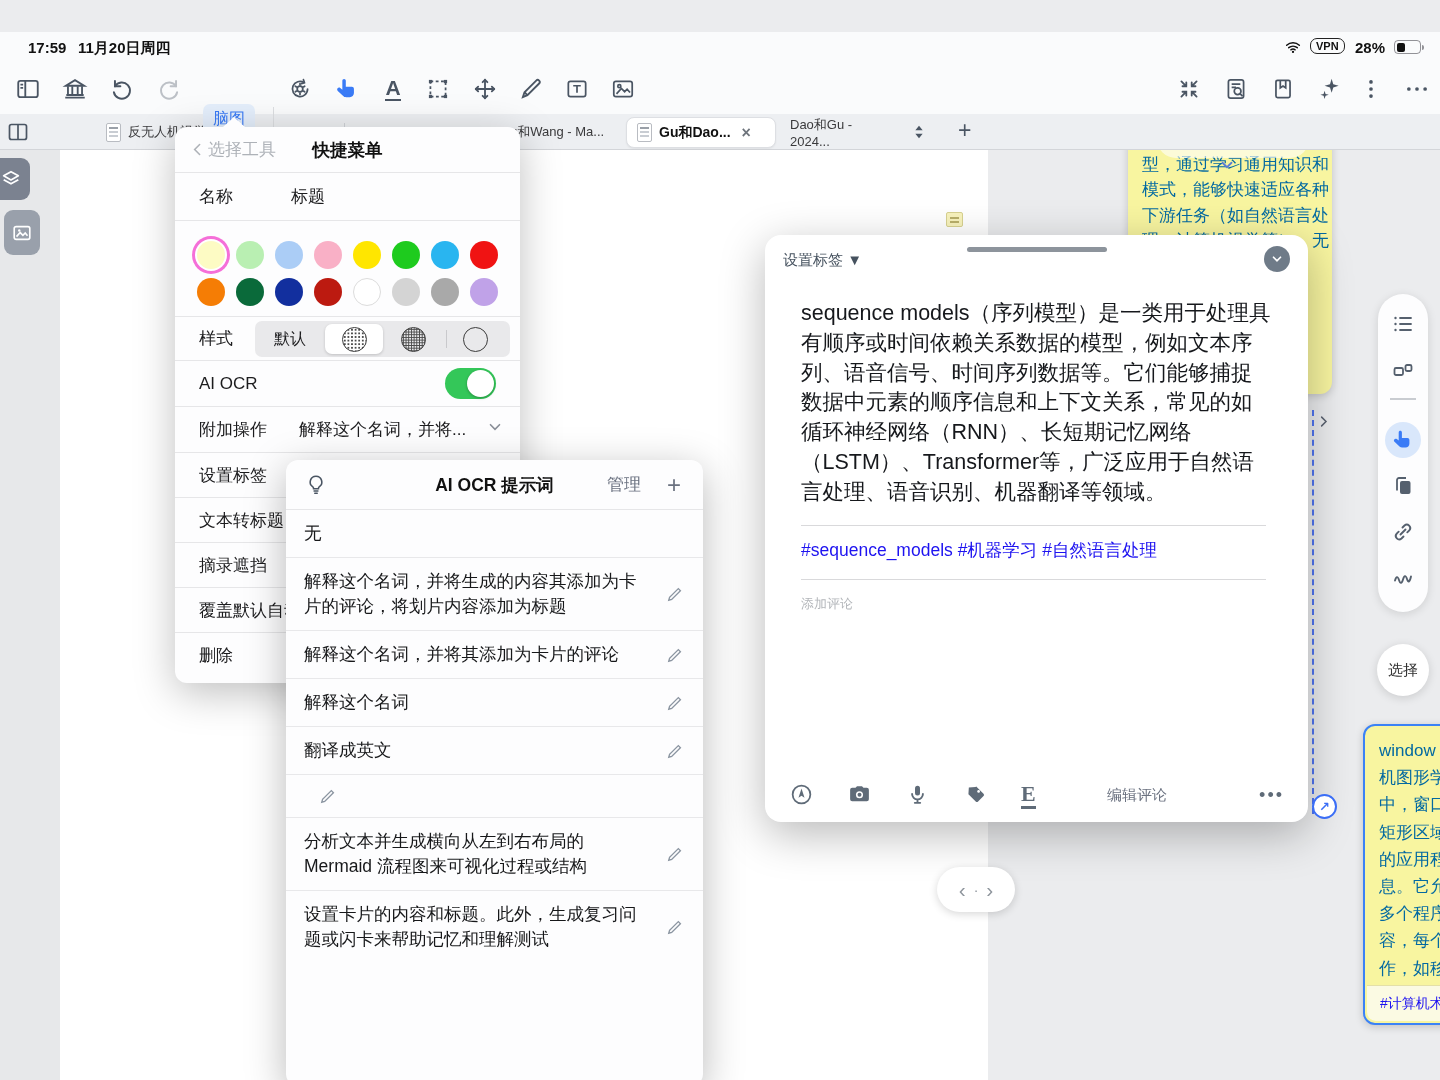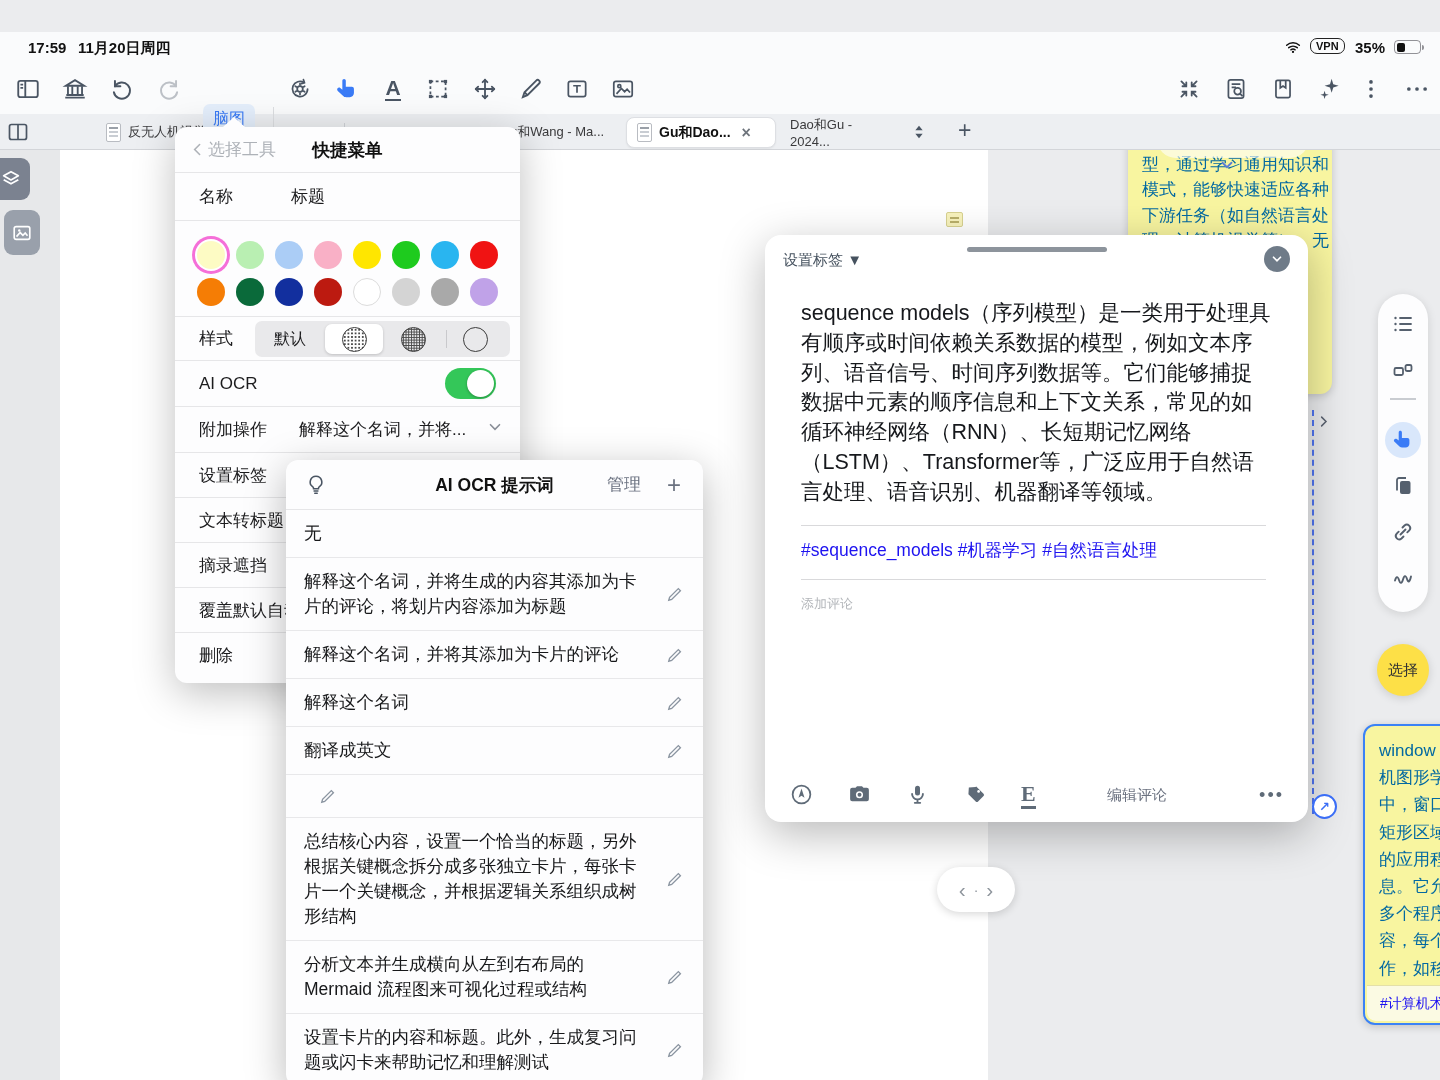--- a/index.html
+++ b/index.html
@@ -70,21 +70,21 @@
   .sel-chev { position:absolute; left:1316px; top:382px; color:#5a6270; z-index:4; }
   .sel-chev svg { width:15px; height:15px; }
   .rot-handle { position:absolute; left:1312px; top:762px; width:25px; height:25px; border:2px solid #3b6ef6; background:#fff; border-radius:50%; z-index:7; display:flex; align-items:center; justify-content:center; color:#3b6ef6; font-size:13px; font-weight:700; }
 
   
   #side-pill { position:absolute; left:1378px; top:262px; width:50px; height:318px; background:#fdfdfe; border-radius:25px; box-shadow:0 2px 10px rgba(0,0,0,.12); z-index:4; }
   .side-ic { position:absolute; left:13px; width:24px; height:24px; color:#55606e; }
   .side-ic svg { width:24px; height:24px; }
   .side-div { position:absolute; left:12px; top:104px; width:26px; height:1.5px; background:#c9ccd1; }
   .side-hand-bg { position:absolute; left:7px; top:128px; width:36px; height:36px; border-radius:50%; background:#d9e7fb; }
-  #select-btn { position:absolute; left:1377px; top:612px; width:52px; height:52px; border-radius:50%; background:#fde047; box-shadow:0 2px 10px rgba(0,0,0,.14); z-index:4; display:flex; align-items:center; justify-content:center; font-size:15px; color:#333; }
+  #select-btn { position:absolute; left:1377px; top:612px; width:52px; height:52px; border-radius:50%; background:#ffffff; box-shadow:0 2px 10px rgba(0,0,0,.14); z-index:4; display:flex; align-items:center; justify-content:center; font-size:15px; color:#333; }
 
   
   #notecard { position:absolute; left:765px; top:203px; width:543px; height:587px; background:#fff; border-radius:16px; box-shadow:0 12px 45px rgba(0,0,0,.28); z-index:5; }
   #notecard .grab { position:absolute; left:50%; top:12px; transform:translateX(-50%); width:140px; height:5px; border-radius:3px; background:#8d949c; }
   #notecard .nc-head { position:absolute; left:18px; top:16px; font-size:15px; color:#46525f; }
   #notecard .nc-collapse { position:absolute; right:18px; top:11px; width:26px; height:26px; border-radius:50%; background:#6f7b88; color:#fff; display:flex; align-items:center; justify-content:center; }
   #notecard .nc-collapse svg { width:14px; height:14px; }
   #notecard .nc-body { position:absolute; left:36px; top:64px; width:470px; font-size:21.5px; line-height:29.8px; color:#16181c; }
   #notecard .nc-div1 { position:absolute; left:36px; top:290px; right:42px; height:1px; background:#d9d9db; }
   #notecard .nc-tags { position:absolute; left:36px; top:303px; font-size:17.5px; color:#1d12f0; }
@@ -161,21 +161,21 @@
   <div id="statusbar">
     <span class="time">17:59</span>
     <span class="date">11月20日周四</span>
     <span class="abs" style="left:1284px;top:7px;">
       <svg width="18" height="16" viewBox="0 0 24 24" fill="none" stroke="#111" stroke-width="2.2" stroke-linecap="round">
           <path d="M2.5 9.5a14 14 0 0 1 19 0M5.6 13a10 10 0 0 1 12.8 0M8.8 16.2a5.5 5.5 0 0 1 6.4 0"></path>
           <circle cx="12" cy="19.4" r="1.7" fill="#111" stroke="none"></circle>
         </svg>
     </span>
     <span class="vpn-badge">VPN</span>
-    <span class="batt-pct">35%</span>
+    <span class="batt-pct">28%</span>
     <span class="batt">
         <span class="fill"></span>
         <span class="nub"></span>
       </span>
   </div>
 
   <div id="toolbar">
     <span class="tbicon" style="left:14px;">
       <svg viewBox="0 0 24 24" fill="none" stroke="currentColor" stroke-width="1.7">
           <rect x="3" y="4.5" width="18" height="15" rx="2"></rect>
@@ -638,26 +638,20 @@
       <span class="pedit"><svg viewBox="0 0 24 24" fill="none" stroke="currentColor" stroke-width="1.6">
             <path d="M4.5 19.5l1-3.5L16 5.5 18.5 8 8 18.5z"></path>
           </svg></span>
     </div>
     <div class="prow">
       <span class="pedit"><svg viewBox="0 0 24 24" fill="none" stroke="currentColor" stroke-width="1.6">
             <path d="M4.5 19.5l1-3.5L16 5.5 18.5 8 8 18.5z"></path>
           </svg></span>
     </div>
     <div class="prow">
-      <span class="ptext">总结核心内容，设置一个恰当的标题，另外根据关键概念拆分成多张独立卡片，每张卡片一个关键概念，并根据逻辑关系组织成树形结构</span>
-      <span class="pedit"><svg viewBox="0 0 24 24" fill="none" stroke="currentColor" stroke-width="1.6">
-            <path d="M4.5 19.5l1-3.5L16 5.5 18.5 8 8 18.5z"></path>
-          </svg></span>
-    </div>
-    <div class="prow">
       <span class="ptext">分析文本并生成横向从左到右布局的 Mermaid 流程图来可视化过程或结构</span>
       <span class="pedit"><svg viewBox="0 0 24 24" fill="none" stroke="currentColor" stroke-width="1.6">
             <path d="M4.5 19.5l1-3.5L16 5.5 18.5 8 8 18.5z"></path>
           </svg></span>
     </div>
     <div class="prow">
       <span class="ptext">设置卡片的内容和标题。此外，生成复习问题或闪卡来帮助记忆和理解测试</span>
       <span class="pedit"><svg viewBox="0 0 24 24" fill="none" stroke="currentColor" stroke-width="1.6">
             <path d="M4.5 19.5l1-3.5L16 5.5 18.5 8 8 18.5z"></path>
           </svg></span>

